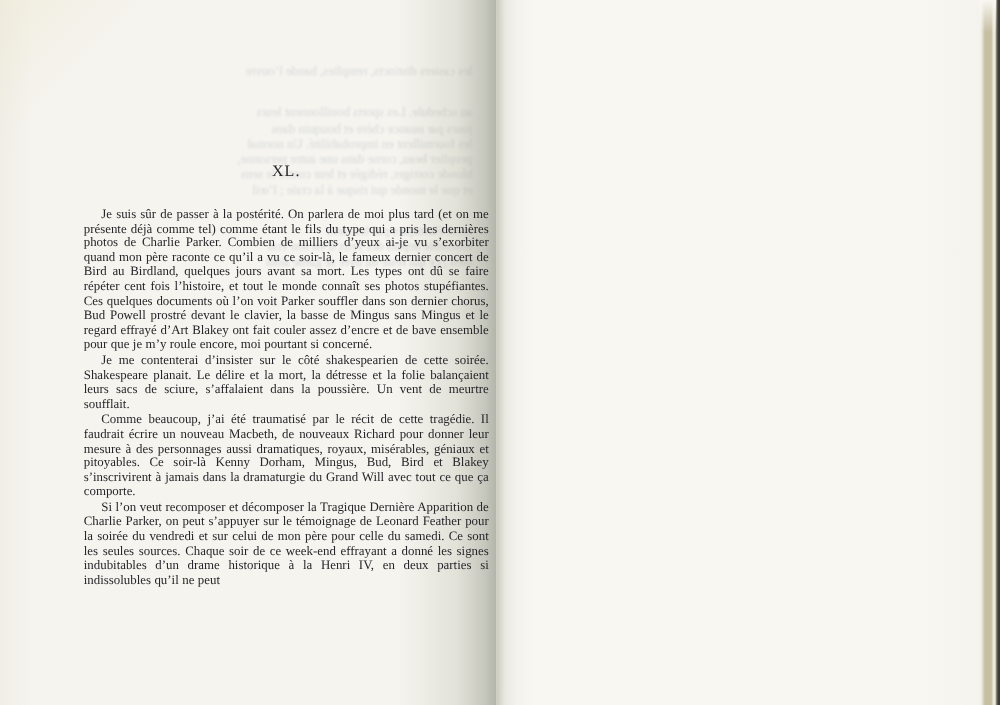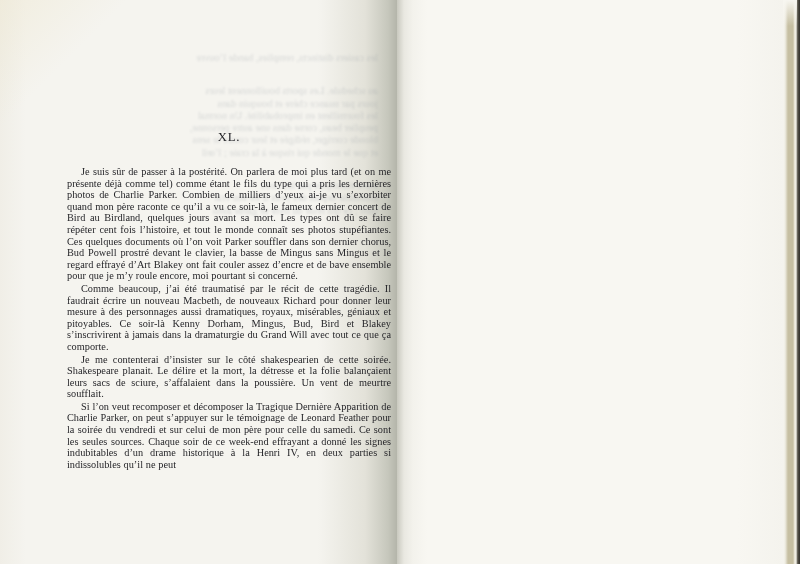--- a/index.html
+++ b/index.html
@@ -97,22 +97,22 @@
       <div>et que le monde qui risque à la craie ; l’œil</div>
       <div class="gap">ment élastiques pas les rares</div>
       <div>ensemble depuis des yeux d’en son vrai</div>
       <div>bien ; ce qui reste du livre se garde ainsi</div>
     </div>
 
     <div class="text-left">
       <div class="chapter-number">XL.</div>
       <div class="body-copy">
         <p>Je suis sûr de passer à la postérité. On parlera de moi plus tard (et on me présente déjà comme tel) comme étant le fils du type qui a pris les dernières photos de Charlie Parker. Combien de milliers d’yeux ai-je vu s’exorbiter quand mon père raconte ce qu’il a vu ce soir-là, le fameux dernier concert de Bird au Birdland, quelques jours avant sa mort. Les types ont dû se faire répéter cent fois l’histoire, et tout le monde connaît ses photos stupéfiantes. Ces quelques documents où l’on voit Parker souffler dans son dernier chorus, Bud Powell prostré devant le clavier, la basse de Mingus sans Mingus et le regard effrayé d’Art Blakey ont fait couler assez d’encre et de bave ensemble pour que je m’y roule encore, moi pourtant si concerné.</p>
+        <p>Je me contenterai d’insister sur le côté shakespearien de cette soirée. Shakespeare planait. Le délire et la mort, la détresse et la folie balançaient leurs sacs de sciure, s’affalaient dans la poussière. Un vent de meurtre soufflait.</p>
         <p>Comme beaucoup, j’ai été traumatisé par le récit de cette tragédie. Il faudrait écrire un nouveau Macbeth, de nouveaux Richard pour donner leur mesure à des personnages aussi dramatiques, royaux, misérables, géniaux et pitoyables. Ce soir-là Kenny Dorham, Mingus, Bud, Bird et Blakey s’inscrivirent à jamais dans la dramaturgie du Grand Will avec tout ce que ça comporte.</p>
-        <p>Je me contenterai d’insister sur le côté shakespearien de cette soirée. Shakespeare planait. Le délire et la mort, la détresse et la folie balançaient leurs sacs de sciure, s’affalaient dans la poussière. Un vent de meurtre soufflait.</p>
         <p>Si l’on veut recomposer et décomposer la Tragique Dernière Apparition de Charlie Parker, on peut s’appuyer sur le témoignage de Leonard Feather pour la soirée du vendredi et sur celui de mon père pour celle du samedi. Ce sont les seules sources. Chaque soir de ce week-end effrayant a donné les signes indubitables d’un drame historique à la Henri IV, en deux parties si indissolubles qu’il ne peut</p>
       </div>
     </div>
   </div>
 
   <div class="page-right">
     
   </div>
 
   <div class="page-edges"></div>

